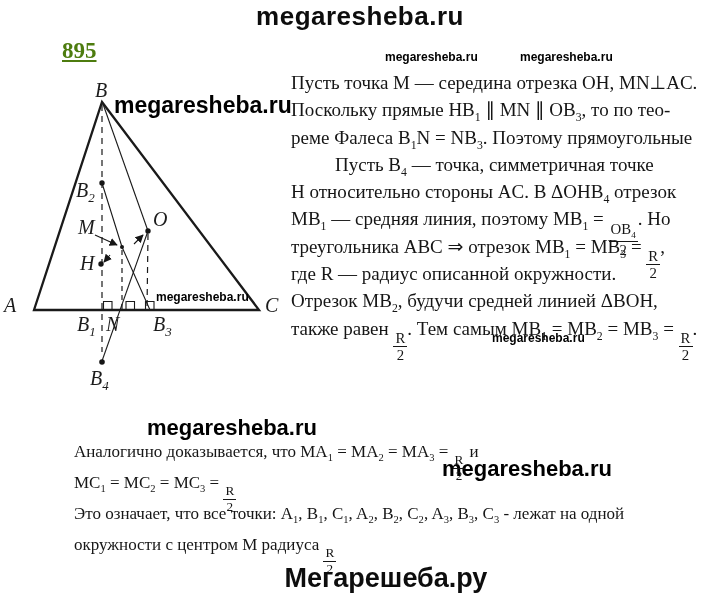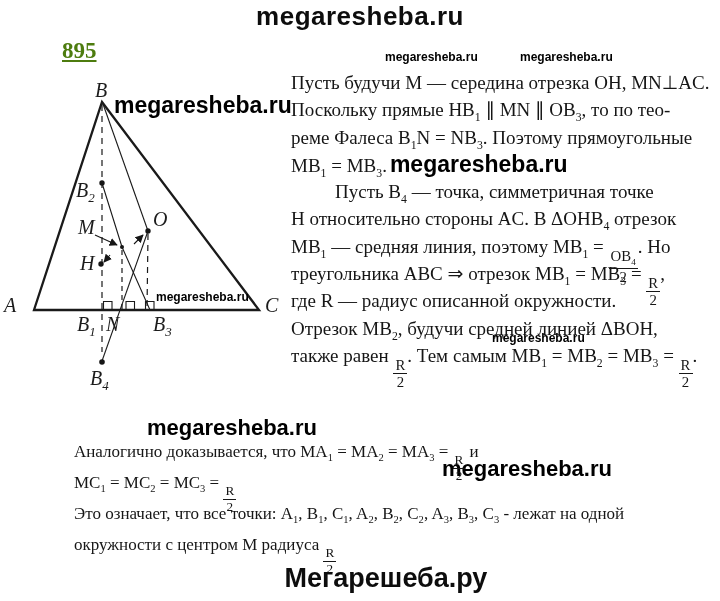--- a/index.html
+++ b/index.html
@@ -96,24 +96,23 @@
 <div class="dlabel" style="left:77px;top:314px">B<sub>1</sub></div>
 <div class="dlabel" style="left:106px;top:314px">N</div>
 <div class="dlabel" style="left:153px;top:314px">B<sub>3</sub></div>
 <div class="dlabel" style="left:90px;top:368px">B<sub>4</sub></div>
 
 <span class="wm wm23" style="left:114px;top:92px">megaresheba.ru</span>
 <span class="wm wm12" style="left:156px;top:290px">megaresheba.ru</span>
 
 <div class="col">
   <div>
-      <div class="tline">Пусть будучи M — середина отрезка OH, MN⊥AC.</div>
+      <div class="tline">Пусть точка M — середина отрезка OH, MN⊥AC.</div>
       <div class="tline">Поскольку прямые HB<sub>1</sub> ∥ MN ∥ OB<sub>3</sub>, то по тео-</div>
       <div class="tline">реме Фалеса B<sub>1</sub>N = NB<sub>3</sub>. Поэтому прямоугольные</div>
-      <div class="tline">MB<sub>1</sub> = MB<sub>3</sub>.<span class="wmi">megaresheba.ru</span></div>
     </div>
   <div>
       <div class="tline"><span class="ind"></span>Пусть B<sub>4</sub> — точка, симметричная точке</div>
       <div class="tline">H относительно стороны AC. В ΔOHB<sub>4</sub> отрезок</div>
       <div class="tline">MB<sub>1</sub> — средняя линия, поэтому MB<sub>1</sub> = <span class="fr">
           <span class="fn">OB<sub>4</sub></span>
           <span class="fd">2</span>
         </span>. Но</div>
       <div class="tline">треугольника ABC ⇒ отрезок MB<sub>1</sub> = MB<sub>3</sub> = <span class="fr">
           <span class="fn">R</span>

